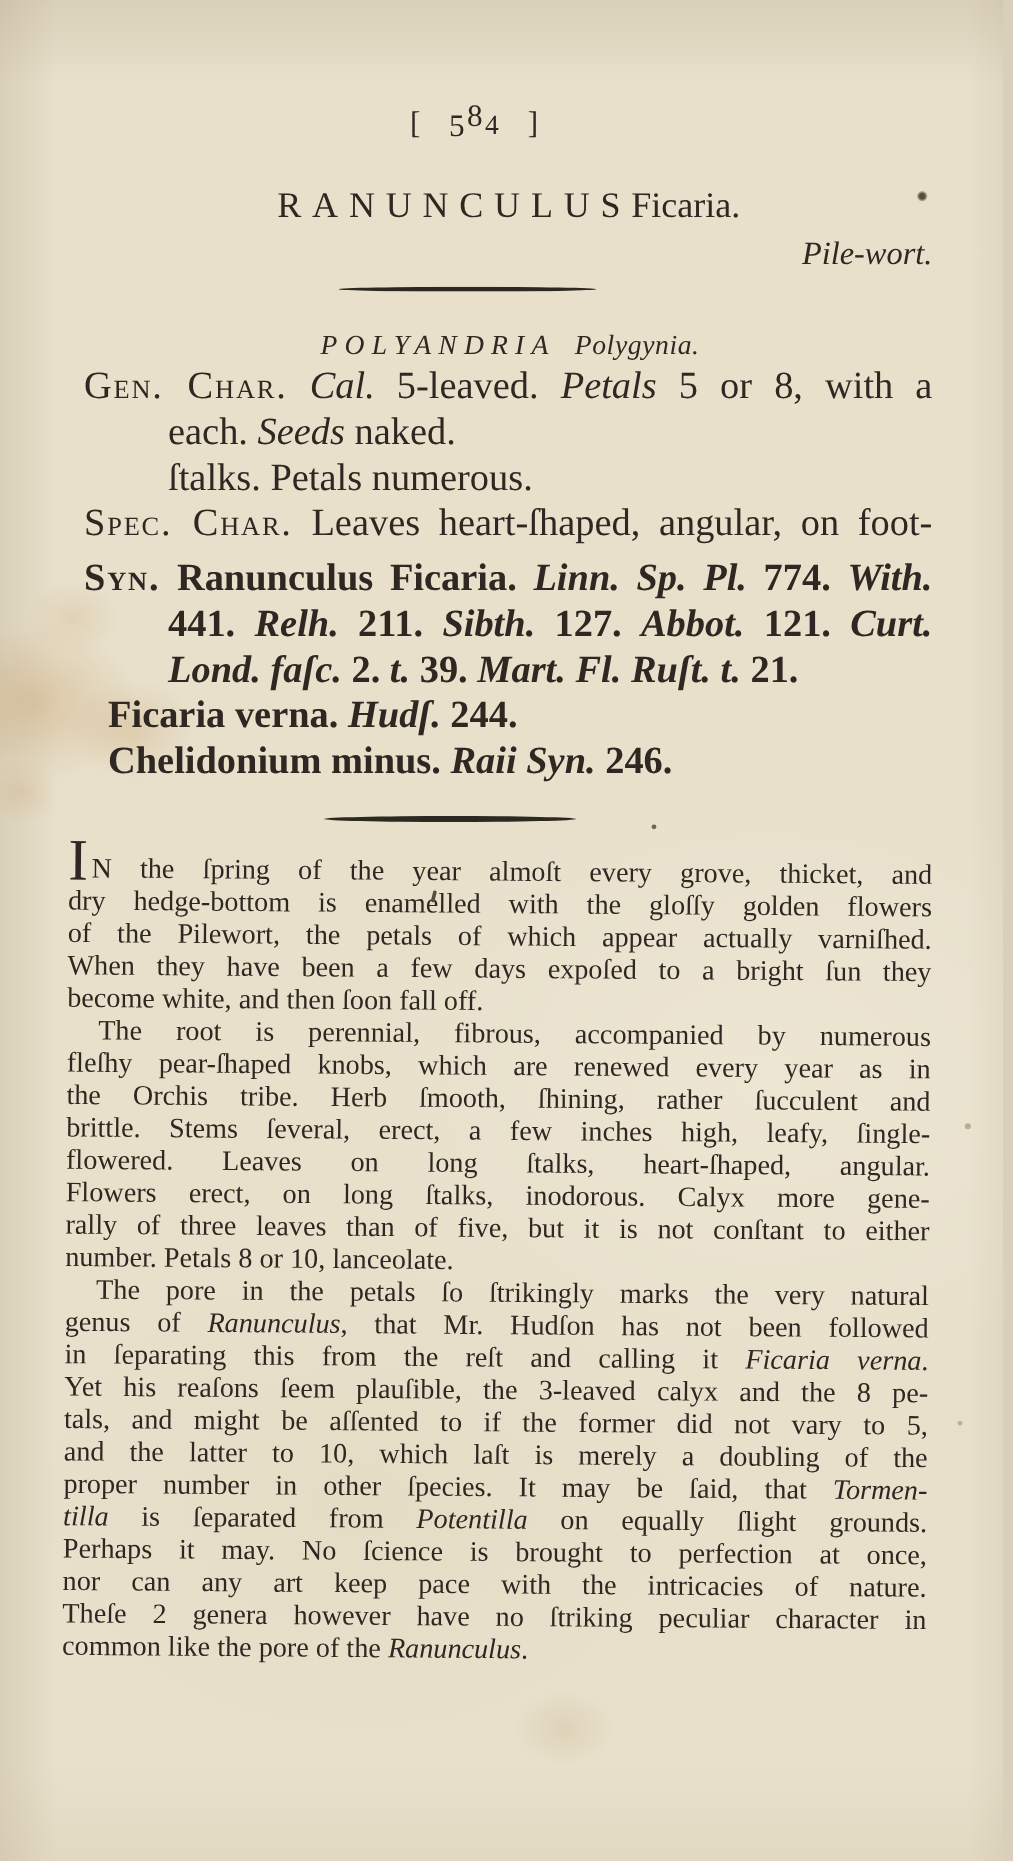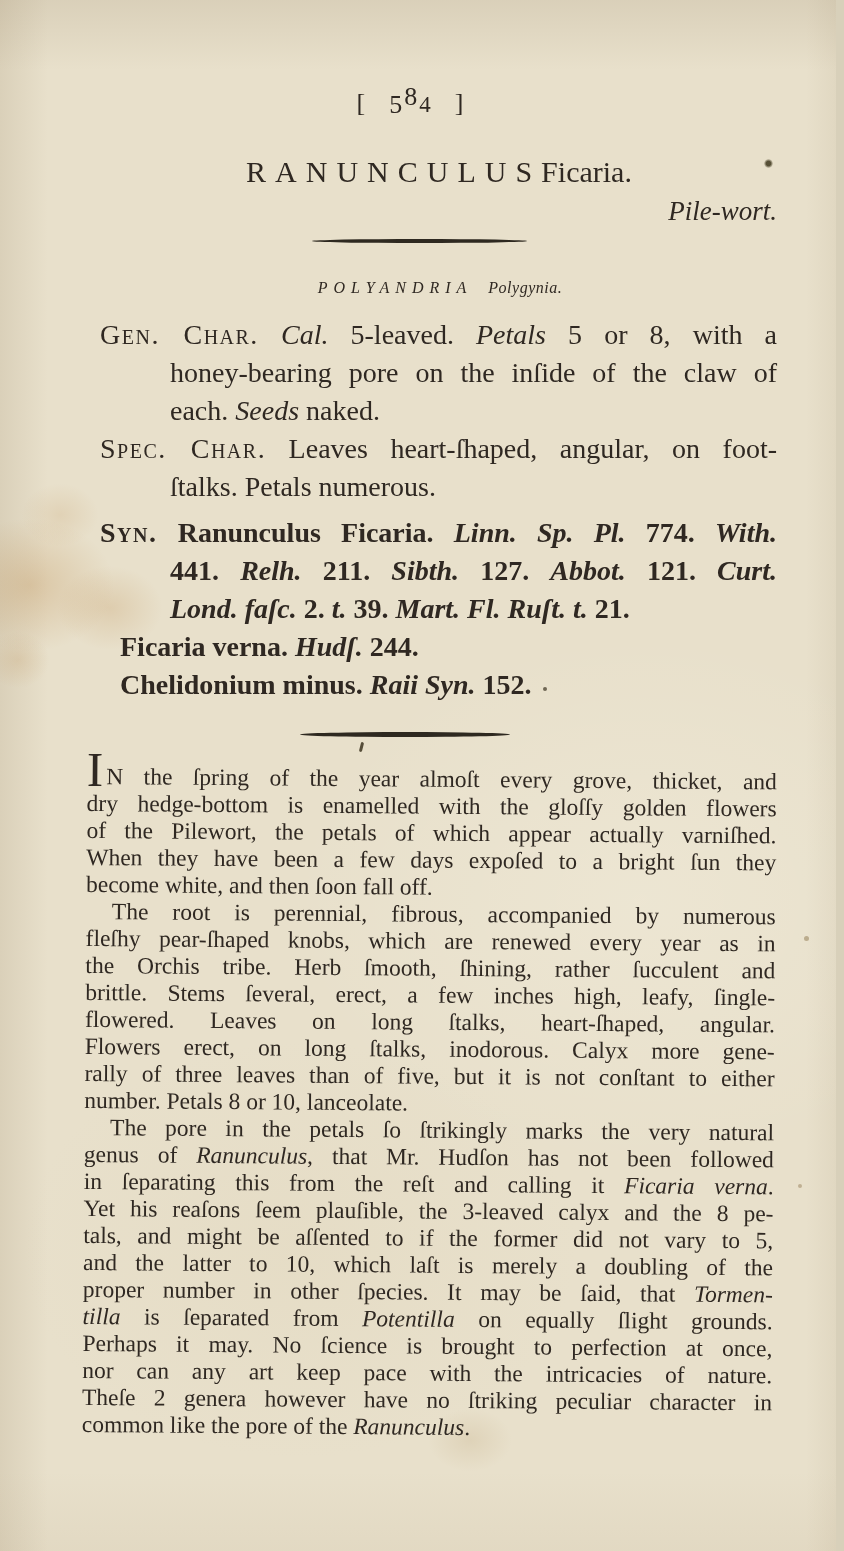--- a/index.html
+++ b/index.html
@@ -1,20 +1,20 @@
 <!DOCTYPE html>
 <html><head>
 <meta charset="utf-8">
 <style>
   html,body{margin:0;padding:0;background:#d8d0ba;}
   .page{
     position:relative;
     width:836px;height:1551px;
     box-sizing:border-box;
-    padding:88px 59px 0 87px;
+    padding:88px 59px 0 57px;
     overflow:hidden;
     font-family:"Liberation Serif","DejaVu Serif",serif;
     color:#2f2822;
     background-color:#e8e0cb;
     background-image:
       radial-gradient(ellipse 120px 95px at 30px 585px, rgba(186,136,72,0.30), rgba(186,136,72,0) 70%),
       radial-gradient(ellipse 75px 60px at 110px 608px, rgba(186,136,72,0.22), rgba(186,136,72,0) 70%),
       radial-gradient(ellipse 55px 45px at 60px 515px, rgba(186,136,72,0.16), rgba(186,136,72,0) 70%),
       radial-gradient(ellipse 45px 40px at 18px 660px, rgba(186,136,72,0.18), rgba(186,136,72,0) 70%),
       radial-gradient(ellipse 60px 45px at 470px 1440px, rgba(172,140,88,0.16), rgba(172,140,88,0) 70%),
@@ -32,24 +32,24 @@
   .pageno .d1{position:relative;top:2px;}
   .pageno .d2{position:relative;top:-6px;}
   .pageno .d3{position:relative;top:1px;font-size:23px;}
   .titleline{margin-top:36px;text-align:center;padding-left:14px;font-size:30px;line-height:34px;white-space:nowrap;}
   .genus{letter-spacing:9px;}
   .species{}
   .common{margin-top:7px;text-align:right;font-style:italic;font-size:27px;line-height:30px;}
   .rule{background:#2e2920;}
   .rule1{width:215px;height:4px;margin:13px 0 0 225px;clip-path:ellipse(50% 50% at 50% 50%);}
   .rule2{width:210px;height:5px;margin:28px 0 0 213px;clip-path:ellipse(50% 50% at 50% 50%);border-radius:2px;}
-  .classline{margin-top:31px;text-align:center;padding-left:16px;font-style:italic;font-size:16px;line-height:28px;}
+  .classline{margin-top:31px;text-align:center;padding-left:16px;font-style:italic;font-size:23px;line-height:28px;}
   .cls{letter-spacing:6px;}
   .order{margin-left:16px;letter-spacing:0.5px;}
-  .synopsis{margin-top:14px;margin-left:13px;font-size:28px;line-height:38px;}
+  .synopsis{margin-left:13px;font-size:32px;line-height:38px;}
   .syngap{margin-top:8px;font-weight:bold;}
   .line{min-height:1em;}
   .jl{text-align:justify;text-align-last:justify;}
   .ind{margin-left:70px;}
   .ind2{margin-left:20px;}
   .it{font-style:italic;}
   .sc{font-variant:small-caps;letter-spacing:1.5px;}
   .bodytext{margin-top:26px;font-size:23.5px;line-height:27px;transform:rotate(0.45deg);transform-origin:0 0;}
   .firstline{text-indent:26px;}
   .initial{font-size:49px;line-height:0;letter-spacing:3px;vertical-align:-2px;}
@@ -77,33 +77,32 @@
 
   <div class="rule rule1"></div>
 
   <div class="classline">
     <span class="cls">POLYANDRIA</span><span class="order">Polygynia.</span>
   </div>
 
   <div class="synopsis">
     <div>
       <div class="line jl"><span class="sc">Gen. Char.</span><span> </span><span class="it">Cal.</span><span> 5-leaved. </span><span class="it">Petals</span><span> 5 or 8, with a</span></div>
-      <div class="line jl ind"><span>honey-bearing pore on the inſide of the claw of</span></div>
       <div class="line ind"><span>each. </span><span class="it">Seeds</span><span> naked.</span></div>
     </div>
     <div>
+      <div class="line ind"><span>ſtalks. Petals numerous.</span></div>
       <div class="line jl"><span class="sc">Spec. Char.</span><span> Leaves heart-ſhaped, angular, on foot-</span></div>
-      <div class="line ind"><span>ſtalks. Petals numerous.</span></div>
     </div>
     <div class="syngap">
       <div class="line jl"><span class="sc">Syn.</span><span> Ranunculus Ficaria. </span><span class="it">Linn. Sp. Pl.</span><span> 774. </span><span class="it">With.</span></div>
       <div class="line jl ind"><span>441. </span><span class="it">Relh.</span><span> 211. </span><span class="it">Sibth.</span><span> 127. </span><span class="it">Abbot.</span><span> 121. </span><span class="it">Curt.</span></div>
       <div class="line ind"><span class="it">Lond. faſc.</span><span> 2. </span><span class="it">t.</span><span> 39. </span><span class="it">Mart. Fl. Ruſt. t.</span><span> 21.</span></div>
       <div class="line ind2"><span>Ficaria verna. </span><span class="it">Hudſ.</span><span> 244.</span></div>
-      <div class="line ind2"><span>Chelidonium minus. </span><span class="it">Raii Syn.</span><span> 152.</span></div>
+      <div class="line ind2"><span>Chelidonium minus. </span><span class="it">Raii Syn.</span><span> 246.</span></div>
     </div>
   </div>
 
   <div class="rule rule2"></div>
 
   <div class="bodytext">
     <div>
       <div class="line jl"><span class="initial">I</span><span><span>N the ſpring of the year almoſt every grove, thicket, and</span></span></div>
       <div class="line jl"><span>dry hedge-bottom is enamelled with the gloſſy golden flowers</span></div>
       <div class="line jl"><span>of the Pilewort, the petals of which appear actually varniſhed.</span></div>

